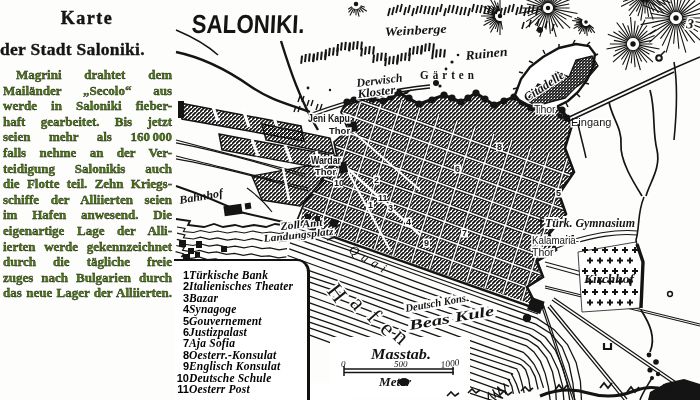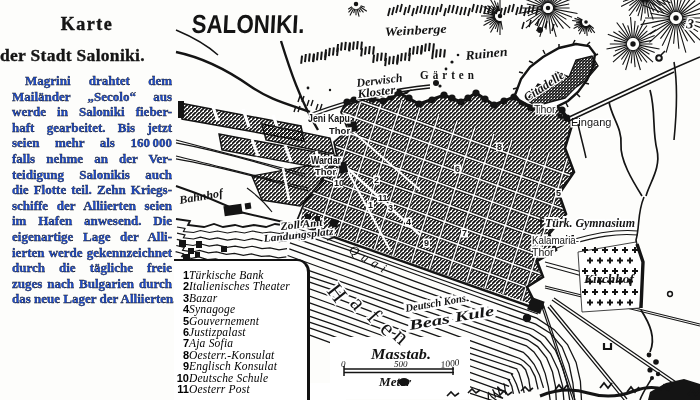--- a/index.html
+++ b/index.html
@@ -1,25 +1,25 @@
 <!DOCTYPE html>
 <html><head><meta charset="utf-8">
 <style>
 html,body{margin:0;padding:0;background:#fff;}
 #page{position:relative;width:700px;height:400px;overflow:hidden;background:#fdfdfb;font-family:"Liberation Serif",serif;}
 #col{position:absolute;left:0;top:0;width:174px;height:400px;color:#151515;}
-#t1{text-align:center;font-weight:bold;font-size:18px;margin-top:14px;letter-spacing:1.5px;-webkit-text-stroke:0.4px #111;}
+#t1{text-align:center;font-weight:bold;font-size:18px;margin-top:8px;letter-spacing:1.5px;-webkit-text-stroke:0.4px #111;}
 #t2{text-align:left;font-weight:bold;font-size:17.5px;margin-top:10px;letter-spacing:0.3px;-webkit-text-stroke:0.35px #111;}
-#para{margin-top:7px;padding:0 2px 0 12px;font-size:13px;font-weight:bold;color:#1d4ed8;-webkit-text-stroke:0.35px #141414;}
+#para{margin-top:7px;padding:0 2px 0 3px;font-size:13px;font-weight:bold;color:#4d7c0f;-webkit-text-stroke:0.35px #141414;}
 .ln{text-align:justify;text-align-last:justify;height:15.6px;line-height:15.6px;white-space:nowrap;}
 #legend{position:absolute;left:174px;top:259px;width:133px;height:141px;background:#fff;
  border-top:2.8px solid #111;border-right:3px solid #111;border-top-right-radius:13px;z-index:5;}
 .lg{height:11.4px;line-height:11.4px;white-space:nowrap;}
 .num{display:inline-block;width:15px;text-align:right;font-weight:bold;font-size:11px;font-family:"Liberation Sans",sans-serif;}
-.nm{font-style:italic;font-weight:normal;font-size:11.5px;letter-spacing:0.2px;}
+.nm{font-style:italic;font-weight:bold;font-size:11.5px;letter-spacing:0.2px;}
 #map{position:absolute;left:0;top:0;}
 </style></head>
 <body>
 <div id="page">
 <svg id="map" width="700" height="400" viewBox="0 0 700 400">
       <defs>
 <pattern id="h" width="4.0" height="4.0" patternUnits="userSpaceOnUse">
   <path d="M-1,5 L5,-1 M-5,5 L5,-5" stroke="#111" stroke-width="1.7" fill="none"></path>
 </pattern>
 <pattern id="hd" width="3.0" height="3.0" patternUnits="userSpaceOnUse">

